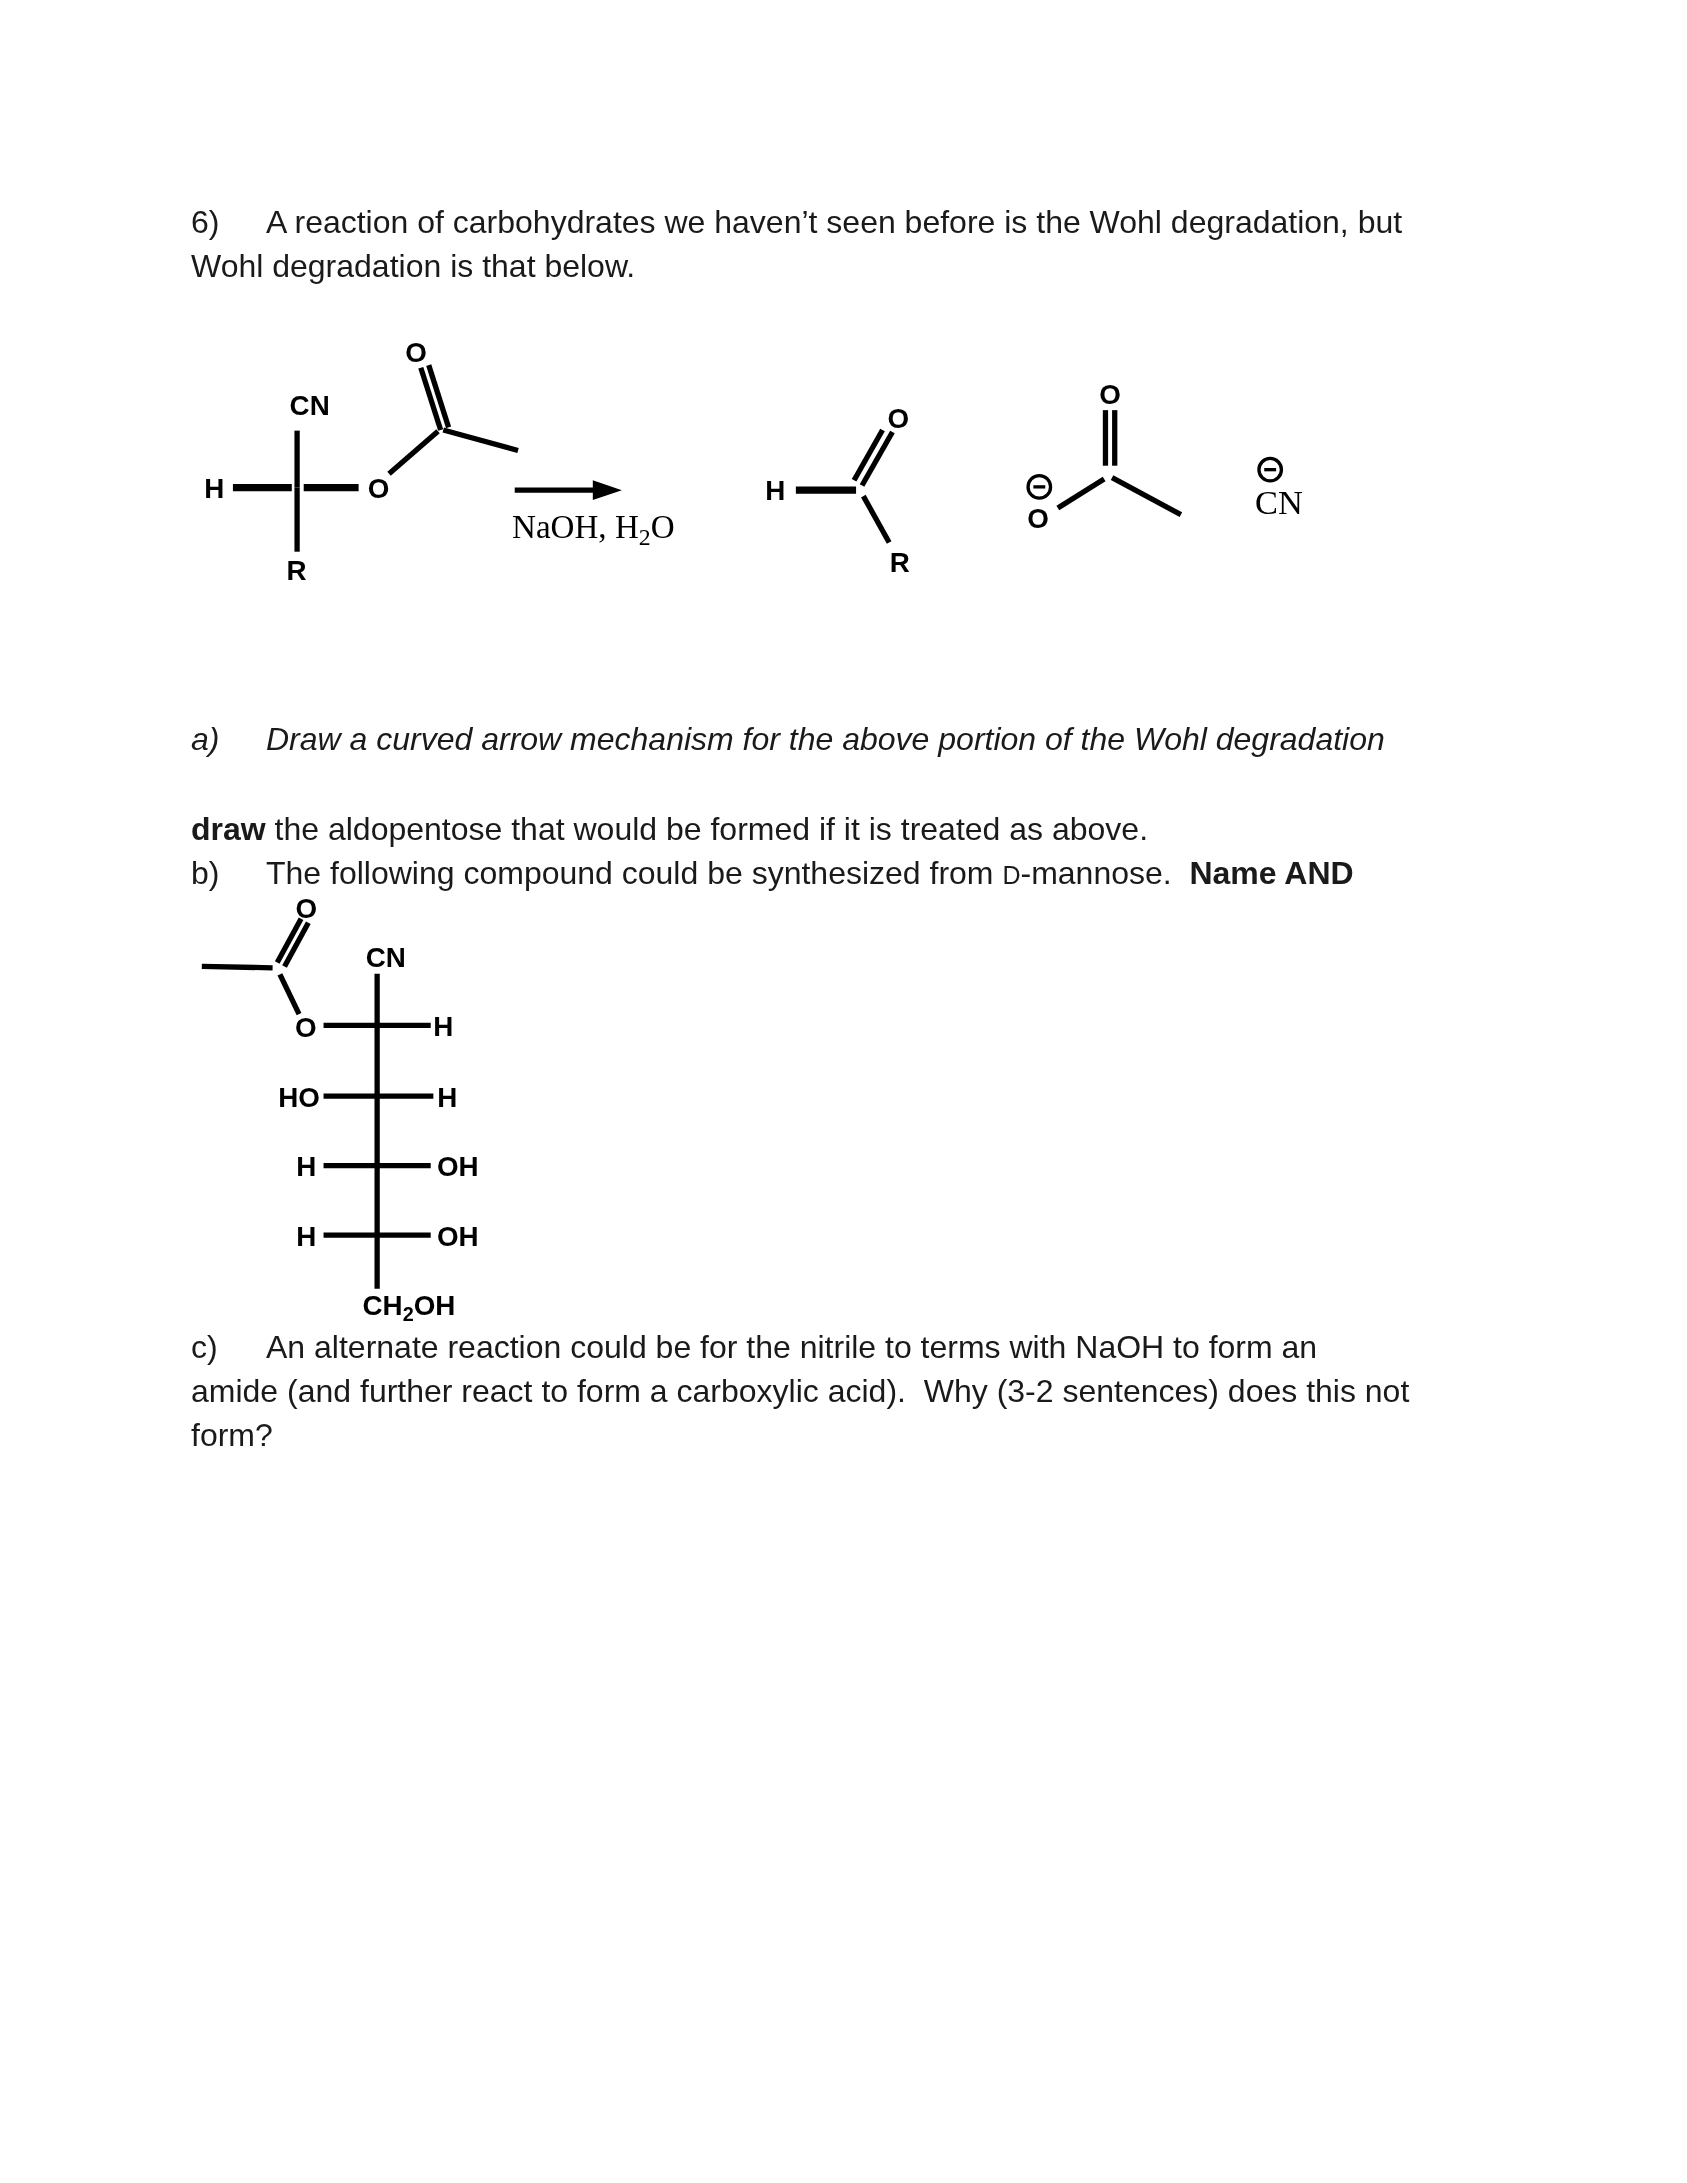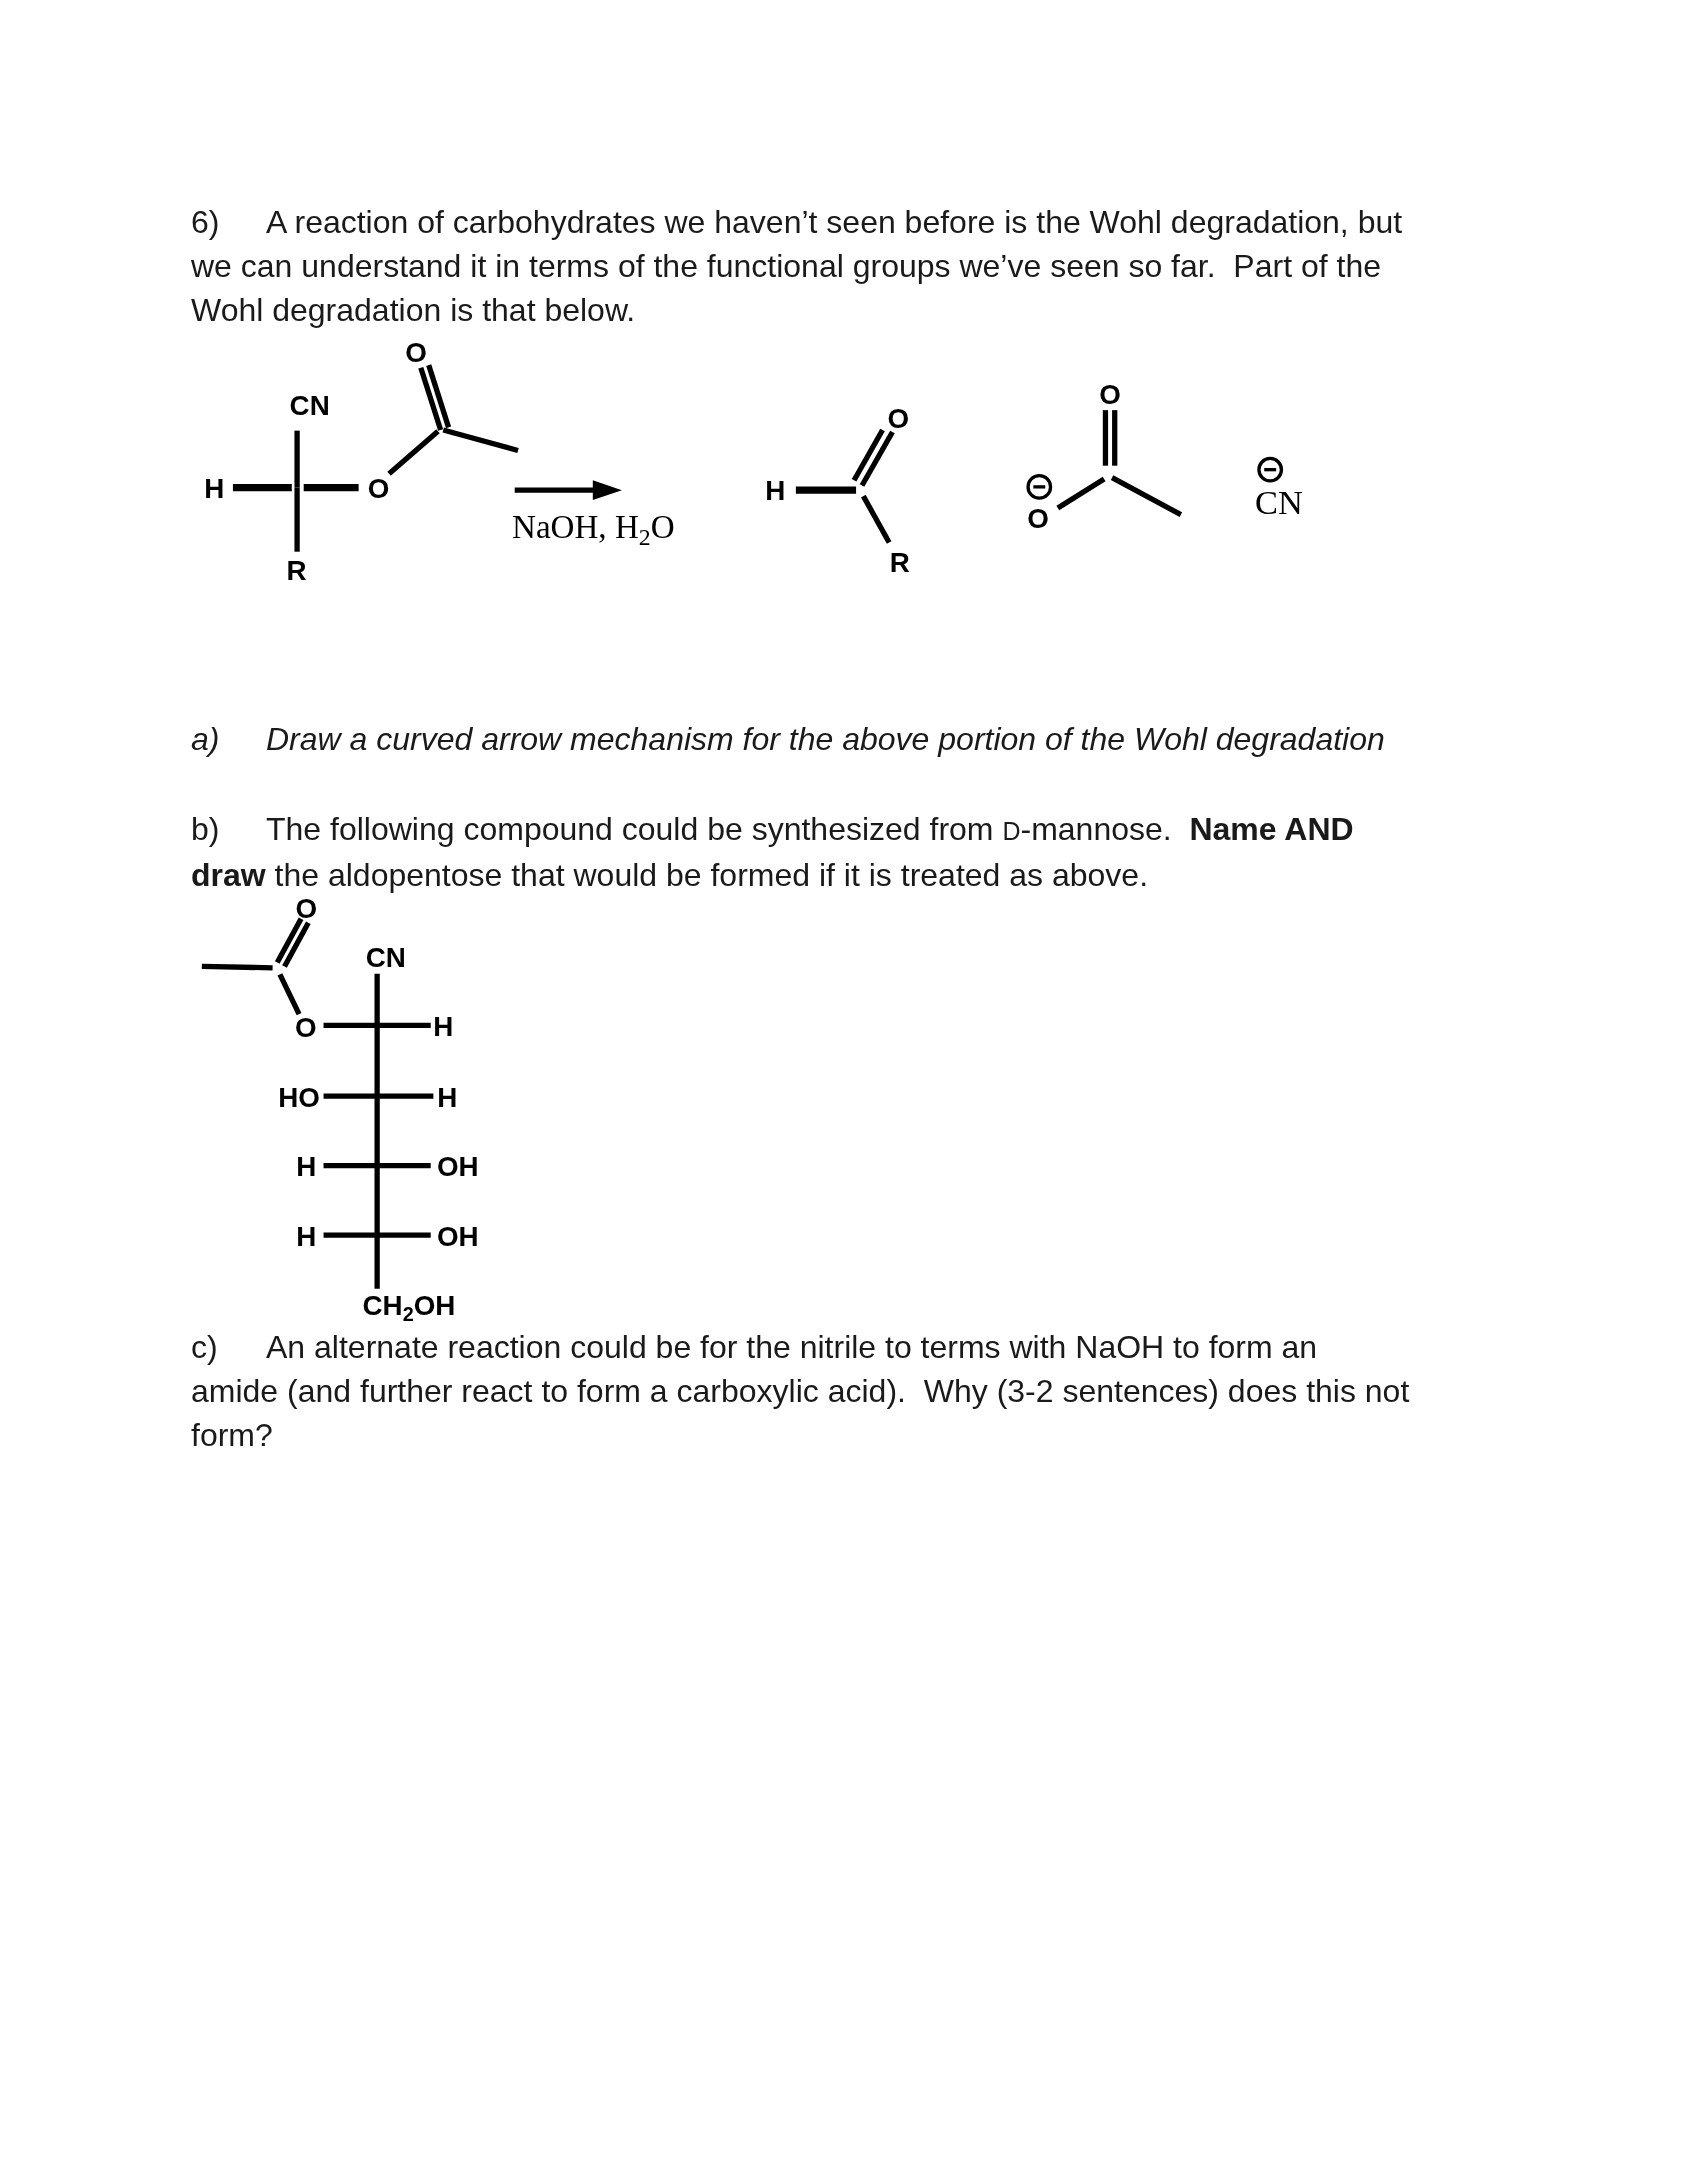--- a/index.html
+++ b/index.html
@@ -41,31 +41,30 @@
   .bond-thick{stroke:#000;stroke-width:11;fill:none;}
   .charge{stroke:#000;stroke-width:5;fill:none;}
 </style>
 </head>
 <body>
 
 <div class="page">
 
   <div class="tblock" style="top:200px;">
     <div class="tline"><span class="qlabel">6)</span><span>A reaction of carbohydrates we haven’t seen before is the Wohl degradation, but</span></div>
-    <div class="tline">we can understand it in terms of the functional groups we’ve seen so far.  Part of the</div>
     <div class="tline">Wohl degradation is that below.</div>
   </div>
 
   <div class="tblock" style="top:717px;font-style:italic;">
     <div class="tline"><span class="qlabel">a)</span><span>Draw a curved arrow mechanism for the above portion of the Wohl degradation</span></div>
   </div>
 
   <div class="tblock" style="top:807px;">
+    <div class="tline"><span class="bold">draw</span><span> the aldopentose that would be formed if it is treated as above.</span></div>
     <div class="tline"><span class="qlabel">b)</span><span>The following compound could be synthesized from </span><span class="smallcaps">D</span><span>-mannose.  </span><span class="bold">Name AND</span></div>
-    <div class="tline"><span class="bold">draw</span><span> the aldopentose that would be formed if it is treated as above.</span></div>
   </div>
 
   <div class="tblock" style="top:1325px;">
     <div class="tline"><span class="qlabel">c)</span><span>An alternate reaction could be for the nitrile to terms with NaOH to form an</span></div>
     <div class="tline">amide (and further react to form a carboxylic acid).  Why (3-2 sentences) does this not</div>
     <div class="tline">form?</div>
   </div>
 
   <svg viewBox="0 0 2550 3300" width="1687" height="2183" style="position:absolute;left:0;top:0;">
 

